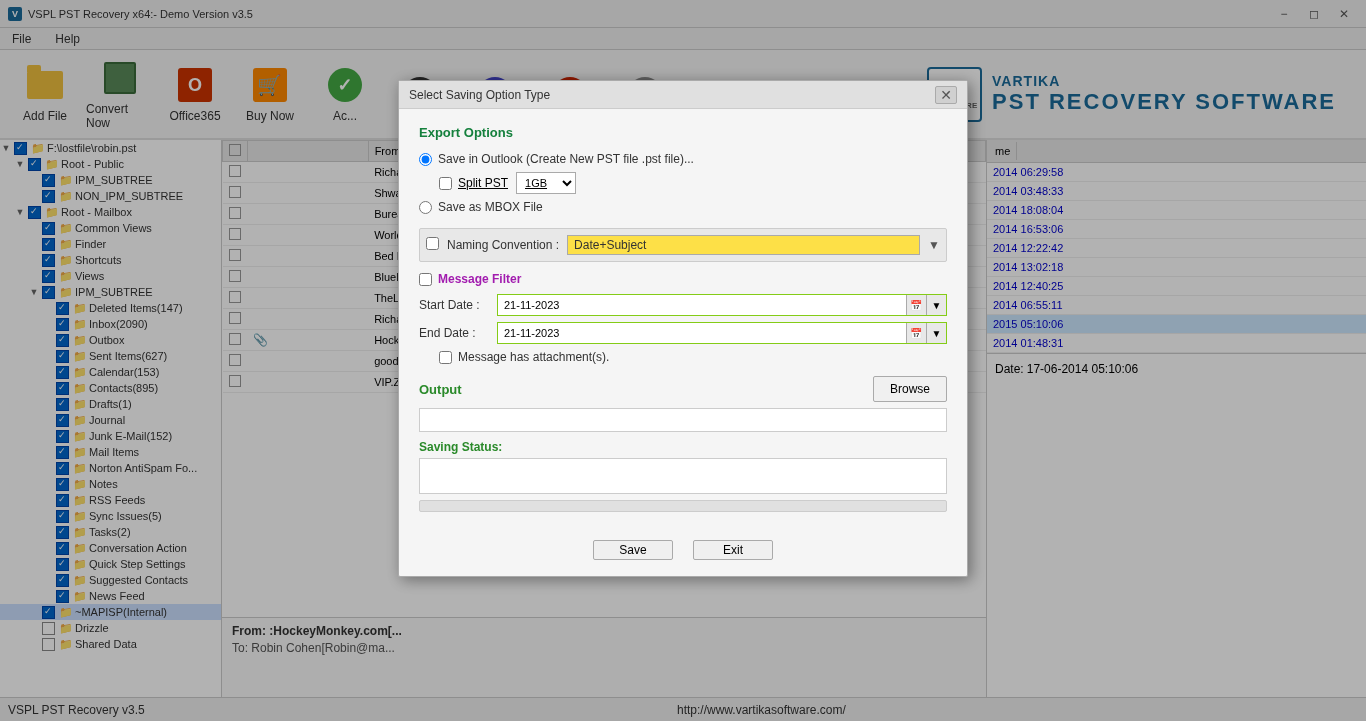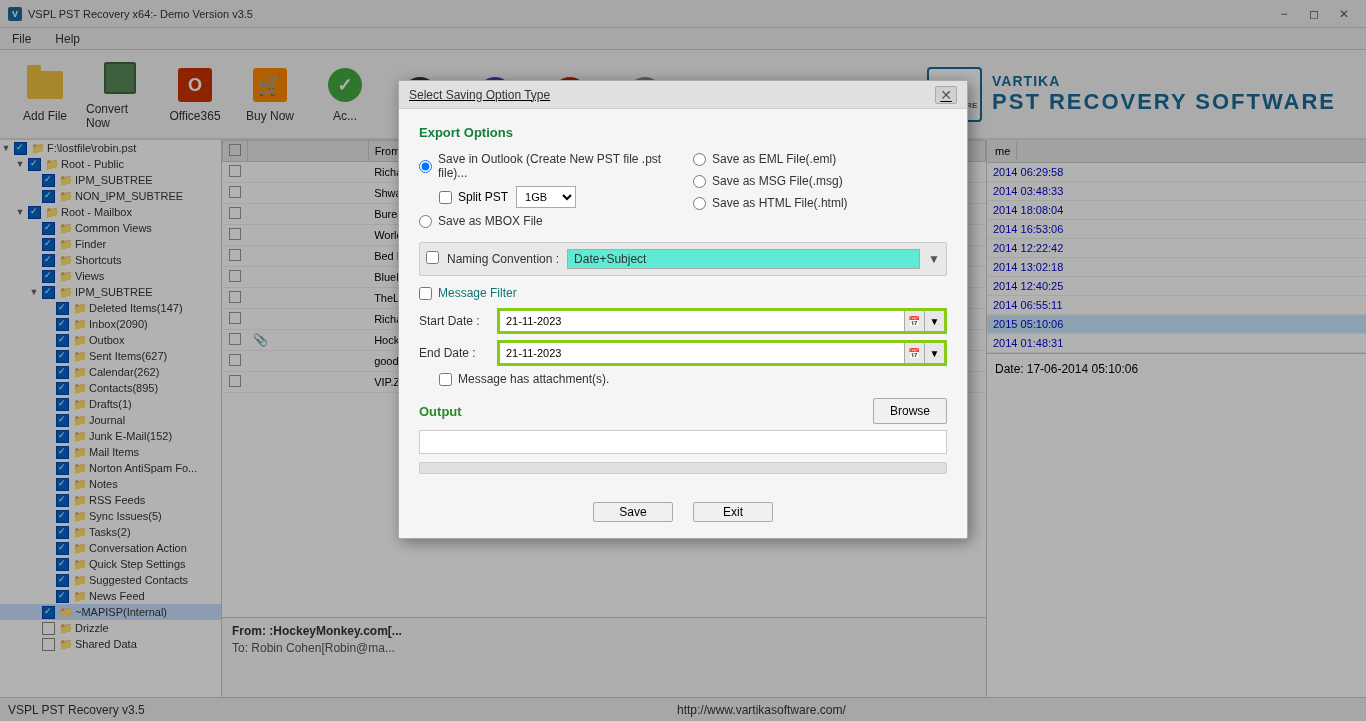--- a/index.html
+++ b/index.html
@@ -186,55 +186,54 @@
       box-shadow: 3px 3px 15px rgba(0,0,0,0.4);
     }
     .modal-title-bar {
       background: #e0e0e0;
       height: 28px;
       display: flex;
       align-items: center;
       justify-content: space-between;
       padding: 0 10px;
       border-bottom: 1px solid #ccc;
-      text-decoration: underline;
     }
     .modal-title { font-size: 12px; color: #333; }
     .modal-close { width: 22px; height: 18px; display: flex; align-items: center; justify-content: center; cursor: pointer; font-size: 14px; color: #555; background: #d0d0d0; border: 1px solid #aaa; border-radius: 2px; }
     .modal-body { padding: 16px 20px; }
 
     .section-title { font-size: 13px; font-weight: bold; color: #15803d; margin-bottom: 12px; }
     .radio-label { display: flex; align-items: center; gap: 6px; cursor: pointer; font-size: 12px; color: #333; margin-bottom: 6px; }
     .radio-label input[type=radio] { margin: 0; }
     .desc-text { font-size: 11px; color: #666; margin-left: 20px; margin-bottom: 8px; }
 
     .two-col { display: flex; gap: 20px; }
     .col-left { flex: 1; }
     .col-right { flex: 1; }
 
-    .split-pst-row { display: flex; align-items: center; gap: 8px; margin: 6px 0 6px 20px; }
+    .split-pst-row { display: flex; align-items: center; gap: 8px; margin: 6px 0 6px 20px; text-decoration: underline; }
     .split-pst-label { display: flex; align-items: center; gap: 6px; font-size: 12px; }
     .split-select { height: 22px; font-size: 11px; border: 1px solid #aaa; background: white; padding: 1px 4px; min-width: 60px; }
 
     .checkbox-label { display: flex; align-items: flex-end; gap: 6px; cursor: pointer; font-size: 12px; color: #333; margin-bottom: 4px; }
     .checkbox-label input[type=checkbox] { margin: 0; }
 
     .naming-row { display: flex; align-items: center; gap: 8px; margin: 8px 0; padding: 6px; background: #e8e8e8; border: 1px solid #ccc; border-radius: 2px; }
     .naming-label { font-size: 12px; color: #333; flex-shrink: 0; }
-    .naming-value { flex: 1; font-size: 12px; color: #333; background: #5eead4; border: 1px solid #aaa; padding: 2px 6px; }
+    .naming-value { flex: 1; font-size: 12px; color: #333; background: #fde047; border: 1px solid #aaa; padding: 2px 6px; }
     .naming-arrow { font-size: 12px; color: #555; }
 
     .filter-section { margin-top: 10px; }
     .filter-header { display: flex; align-items: center; gap: 6px; margin-bottom: 8px; }
-    .filter-title { font-size: 12px; font-weight: normal; color: #0f766e; }
+    .filter-title { font-size: 12px; font-weight: bold; color: #a21caf; }
 
     .date-row { display: flex; align-items: center; gap: 8px; margin-bottom: 6px; }
     .date-label { font-size: 12px; color: #333; width: 70px; }
 
-    .date-field-group { display: flex; align-items: center; border: 3px solid #84cc16; background: #ec4899; flex: 1; }
+    .date-field-group { display: flex; align-items: center; border: 1px solid #84cc16; background: #ec4899; flex: 1; }
     .date-field-group input { flex: 1; border: none; outline: none; padding: 2px 6px; font-size: 11px; height: 20px; }
     .cal-btn { width: 20px; height: 20px; background: #e8e8e8; border-left: 1px solid #aaa; display: flex; align-items: center; justify-content: center; cursor: pointer; font-size: 10px; }
     .dropdown-btn { width: 20px; height: 20px; background: #e8e8e8; border-left: 1px solid #aaa; display: flex; align-items: center; justify-content: center; cursor: pointer; font-size: 10px; }
 
     .output-section { margin-top: 12px; }
     .output-header { display: flex; align-items: center; justify-content: space-between; margin-bottom: 6px; }
     .output-label { font-size: 13px; font-weight: bold; color: #2a8a2a; }
     .browse-btn { height: 26px; padding: 0 16px; background: #f0f0f0; border: 1px solid #aaa; cursor: pointer; font-size: 12px; border-radius: 2px; }
     .output-box { height: 24px; background: white; border: 1px solid #ccc; margin-bottom: 8px; }
 
@@ -425,21 +424,21 @@
         <div class="tree-item" style="padding-left: 42px;">
           <span class="tree-toggle"></span>
           <span class="tree-check checked"></span>
           <span class="tree-icon folder-icon">📁</span>
           <span class="tree-label">Sent Items(627)</span>
         </div>
         <div class="tree-item" style="padding-left: 42px;">
           <span class="tree-toggle"></span>
           <span class="tree-check checked"></span>
           <span class="tree-icon folder-icon">📁</span>
-          <span class="tree-label">Calendar(262)</span>
+          <span class="tree-label">Calendar(153)</span>
         </div>
         <div class="tree-item" style="padding-left: 42px;">
           <span class="tree-toggle"></span>
           <span class="tree-check checked"></span>
           <span class="tree-icon folder-icon">📁</span>
           <span class="tree-label">Contacts(895)</span>
         </div>
         <div class="tree-item" style="padding-left: 42px;">
           <span class="tree-toggle"></span>
           <span class="tree-check checked"></span>
@@ -693,34 +692,20 @@
               <option>1GB</option>
               <option>2GB</option>
               <option>5GB</option>
             </select>
           </div>
           <label class="radio-label">
             <input type="radio" name="export" style="">
             <span>Save as MBOX File</span>
           </label>
         </div>
-        <div class="col-right">
-          <label class="radio-label">
-            <input type="radio" name="export" style="">
-            <span>Save as EML File(.eml)</span>
-          </label>
-          <label class="radio-label" style="margin-top:8px;">
-            <input type="radio" name="export" style="">
-            <span>Save as MSG File(.msg)</span>
-          </label>
-          <label class="radio-label" style="margin-top:8px;">
-            <input type="radio" name="export" style="">
-            <span>Save as HTML File(.html)</span>
-          </label>
-        </div>
       </div>
 
       <div class="naming-row">
         <label class="checkbox-label">
           <input type="checkbox" style="">
         </label>
         <span class="naming-label">Naming Convention :</span>
         <input class="naming-value" type="text" readonly="" value="Date+Subject" style="">
         <span class="naming-arrow">▼</span>
       </div>
@@ -753,20 +738,24 @@
       </div>
 
       <div class="output-section">
         <div class="output-header">
           <span class="output-label">Output</span>
           <button class="browse-btn">Browse</button>
         </div>
         <div class="output-box"></div>
       </div>
 
+      <div class="saving-section">
+        <div class="saving-label">Saving Status:</div>
+        <div class="saving-box"></div>
+      </div>
       <div class="progress-bar-area">
         <div class="progress-bar"></div>
       </div>
     </div>
     <div class="modal-footer">
       <button class="footer-btn btn-save">Save</button>
       <button class="footer-btn btn-exit">Exit</button>
     </div>
   </div>
 </div>

